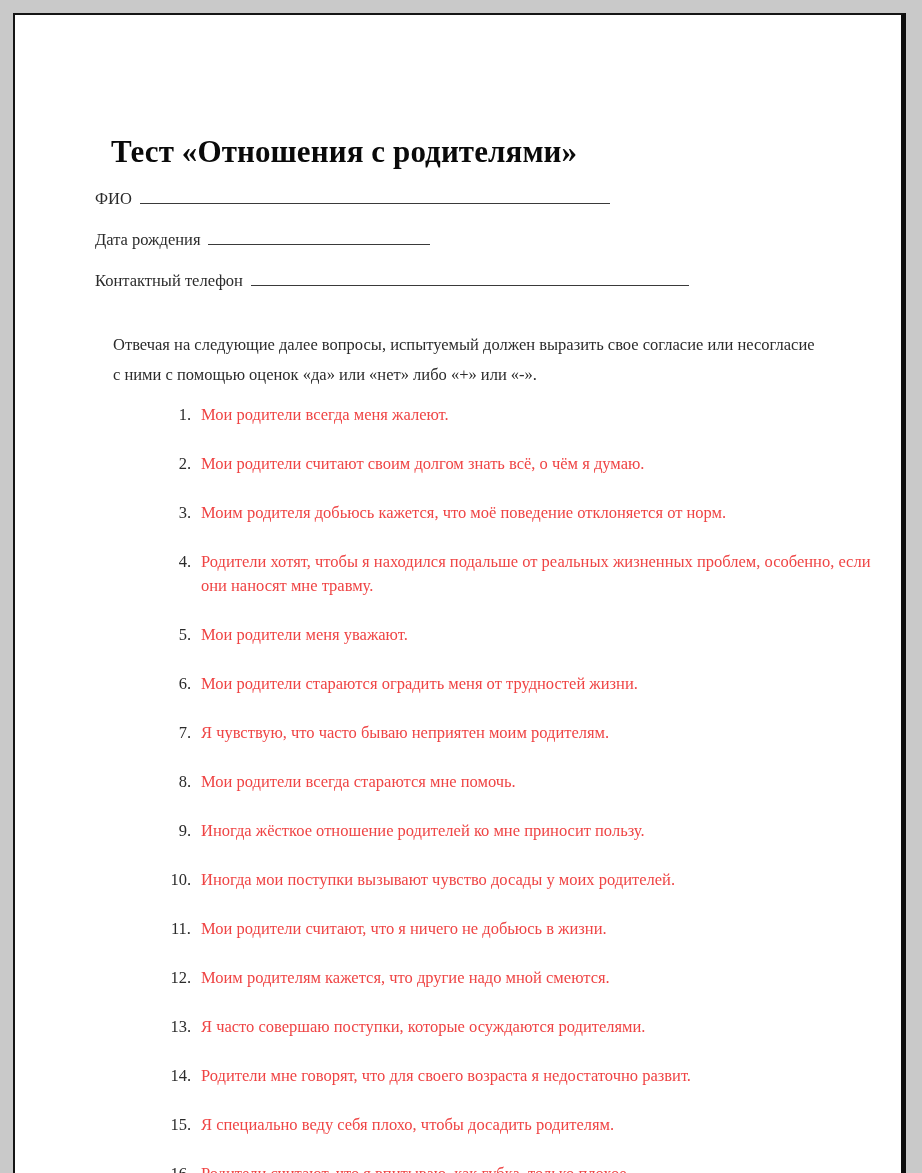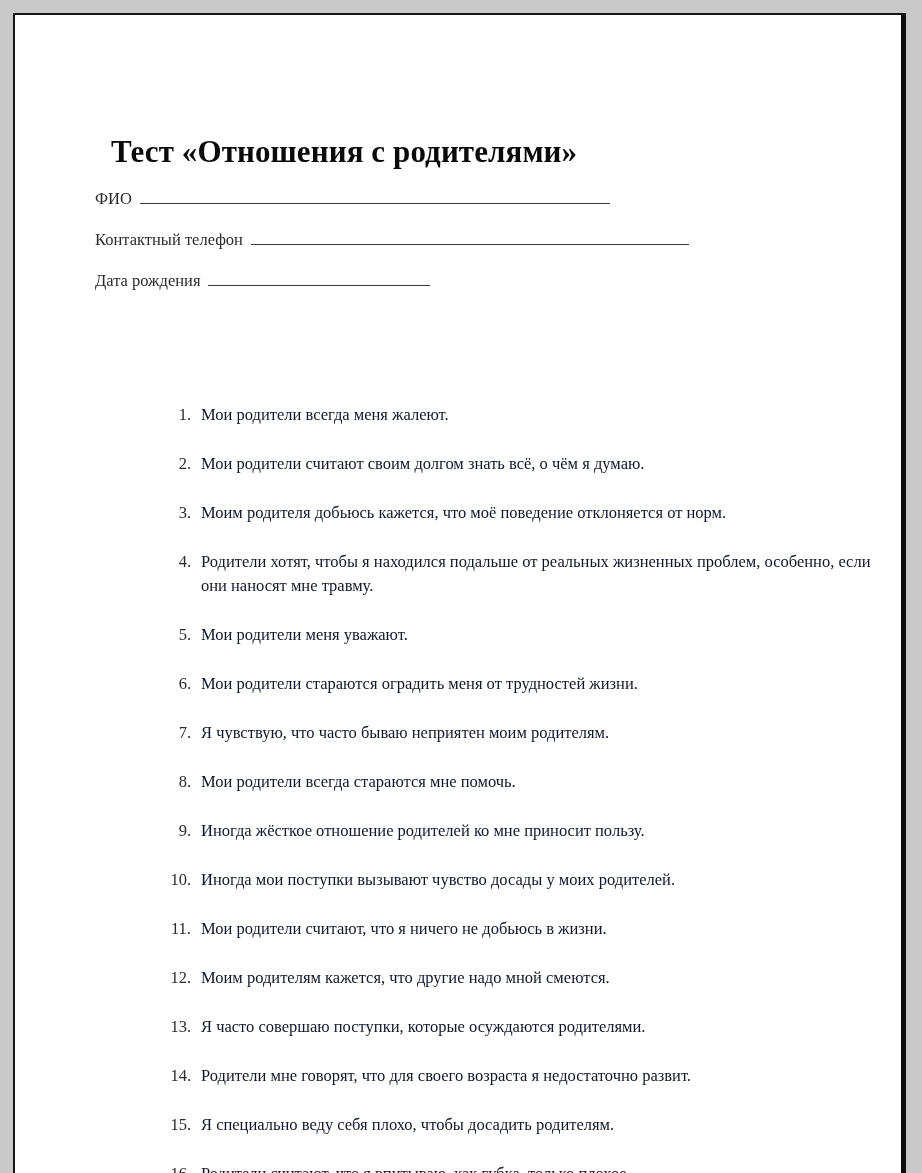--- a/index.html
+++ b/index.html
@@ -108,47 +108,48 @@
   .q-number {
     width: 48px;
     min-width: 48px;
     text-align: right;
     padding-right: 10px;
     box-sizing: border-box;
     color: #2b2b2b;
   }
   .q-text {
     flex: 1;
-    color: #0f172a;
+    color: #ef4444;
   }
 </style>
 </head>
 <body>
 
 <div id="page-sheet">
   <div id="page-inner">
 
     <h1 class="doc-title">Тест «Отношения с родителями»</h1>
 
     <div class="form-block">
 
     <div class="form-row">
           <span class="form-label">ФИО</span>
           <span class="form-blank blank-fio"></span>
         </div>
         <div class="form-row">
+          <span class="form-label">Дата рождения</span>
+          <span class="form-blank blank-dob"></span>
+        </div>
+        <div class="form-row">
           <span class="form-label">Контактный телефон</span>
           <span class="form-blank blank-phone"></span>
         </div>
-        <div class="form-row">
-          <span class="form-label">Дата рождения</span>
-          <span class="form-blank blank-dob"></span>
-        </div>
       </div>
 
+    <p class="instructions">Отвечая на следующие далее вопросы, испытуемый должен выразить свое согласие или несогласие с ними с помощью оценок «да» или «нет» либо «+» или «-».</p>
 
     <ol class="question-list">
 
     <li class="question-item">
           <span class="q-number">1.</span>
           <span class="q-text">Мои родители всегда меня жалеют.</span>
         </li>
         <li class="question-item">
           <span class="q-number">2.</span>
           <span class="q-text">Мои родители считают своим долгом знать всё, о чём я думаю.</span>

